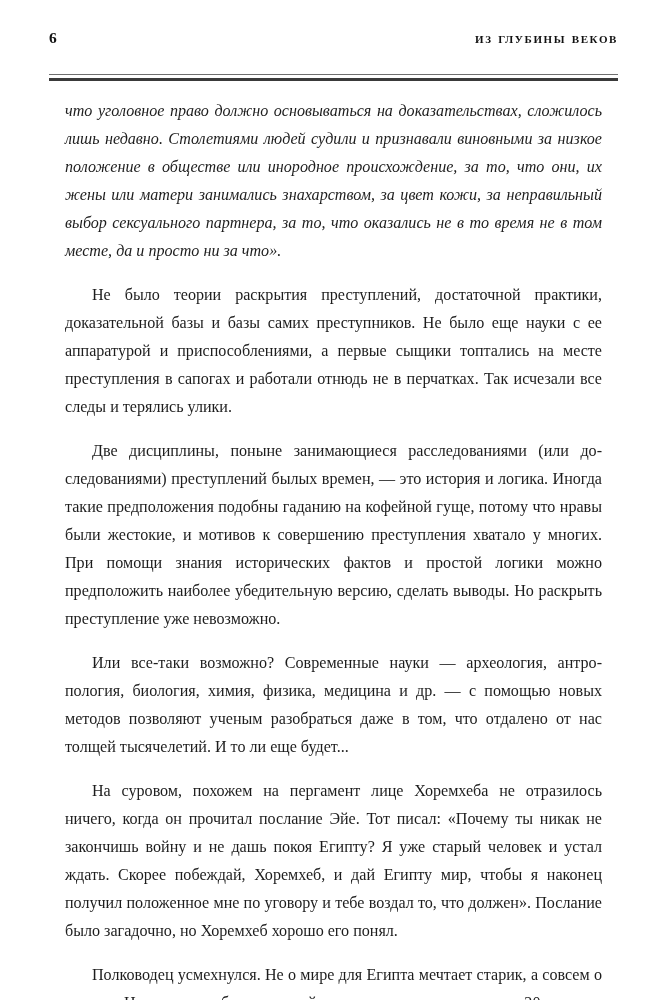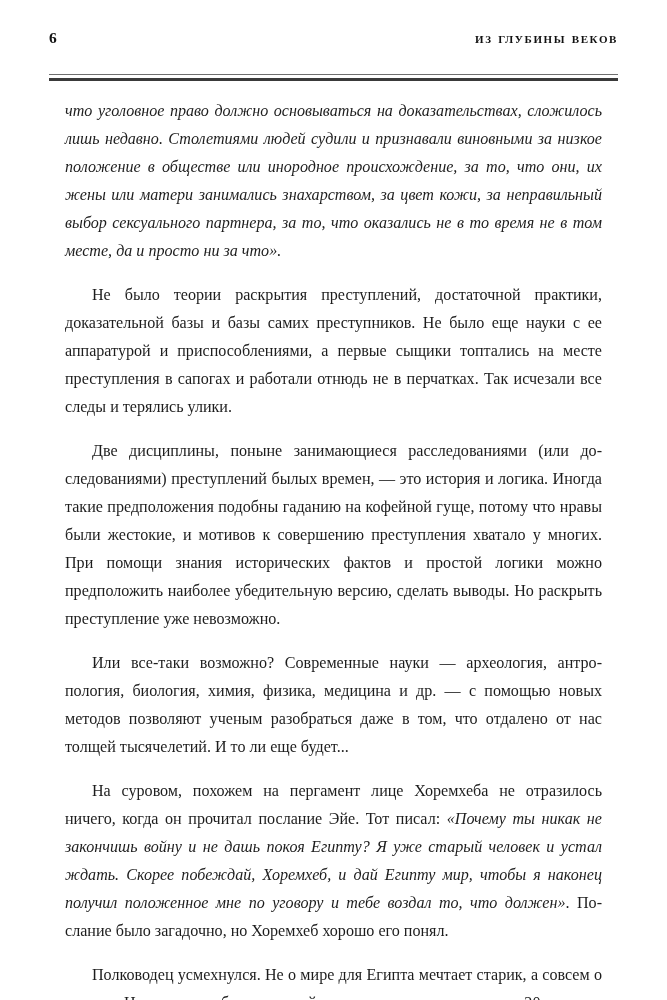--- a/index.html
+++ b/index.html
@@ -78,21 +78,21 @@
     font-size: 16.1px;
     line-height: 28px;
     text-align: justify;
     text-justify: inter-word;
     hyphens: manual;
     color: #1d1d1d;
   }
   p.indent { text-indent: 27px; }
   p.no-indent { text-indent: 0; }
   p.italic { font-style: italic; }
-  .it { font-style: italic; }
+  .it { }
 
   
   .chapter-title {
     text-align: center;
     font-size: 21px;
     font-weight: bold;
     letter-spacing: 0.6px;
     margin: 43px 0 16px 0;
     color: #111;
     font-variant: small-caps;

